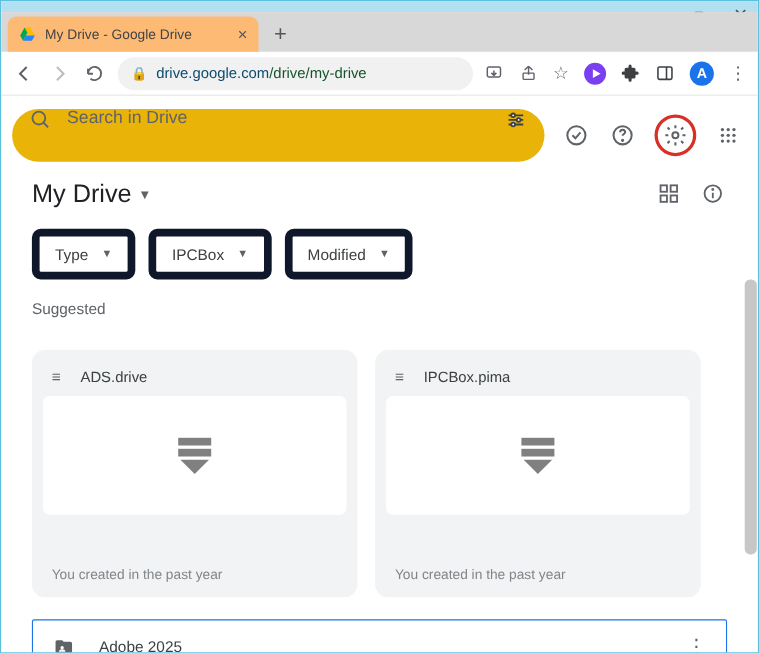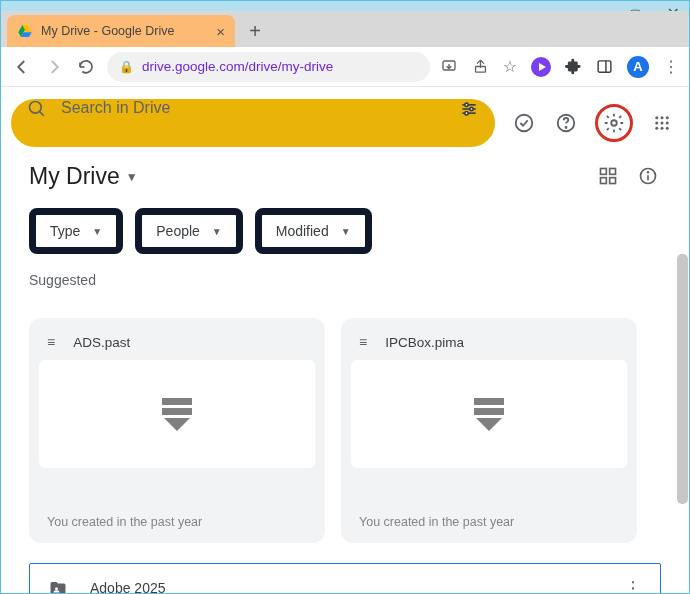--- a/index.html
+++ b/index.html
@@ -112,21 +112,21 @@
     </div>
   <div class="navbtn">
       <svg width="18" height="18" viewBox="0 0 24 24" fill="none" stroke="#5f6368" stroke-width="2.3">
         <path d="M4 12 a8 8 0 1 1 3 6"></path>
         <path d="M4 12 L4 6"></path>
         <path d="M4 12 L10 12"></path>
       </svg>
     </div>
   <div class="urlbox">
     <span class="lock">🔒</span>
-    <span><span style="color:#6d28d9">drive.google.com</span><span style="color:#6d28d9">/drive/my-drive</span></span>
+    <span><span style="color:#0c4a6e">drive.google.com</span><span style="color:#14532d">/drive/my-drive</span></span>
   </div>
   <div class="right-icons">
     <span>
         <svg width="18" height="18" viewBox="0 0 24 24" fill="none" stroke="#5f6368" stroke-width="1.8">
           <rect x="4" y="4" width="16" height="12" rx="2"></rect>
           <path d="M12 8 L12 13 M9 11 L12 14 L15 11"></path>
         </svg>
       </span>
     <span>
         <svg width="17" height="17" viewBox="0 0 24 24" fill="none" stroke="#5f6368" stroke-width="1.8">
@@ -233,36 +233,36 @@
         </svg>
       </span>
   </div>
 
   <div class="chips">
     <div class="chip">
         <span>Type</span>
         <span class="caret">▼</span>
       </div>
     <div class="chip">
-        <span>People</span>
+        <span>IPCBox</span>
         <span class="caret">▼</span>
       </div>
     <div class="chip">
         <span>Modified</span>
         <span class="caret">▼</span>
       </div>
   </div>
 
   <div class="section-label">Suggested</div>
 
   <div class="cards">
     <div class="card">
       <div class="card-header">
         <span class="doc-icon">≡</span>
-        <span>ADS.past</span>
+        <span>ADS.drive</span>
       </div>
       <div class="preview">
         <div class="preview-shape">
             <div class="bar"></div>
             <div class="bar"></div>
             <div class="tri"></div>
           </div>
       </div>
       <div class="card-footer">You created in the past year</div>
     </div>

